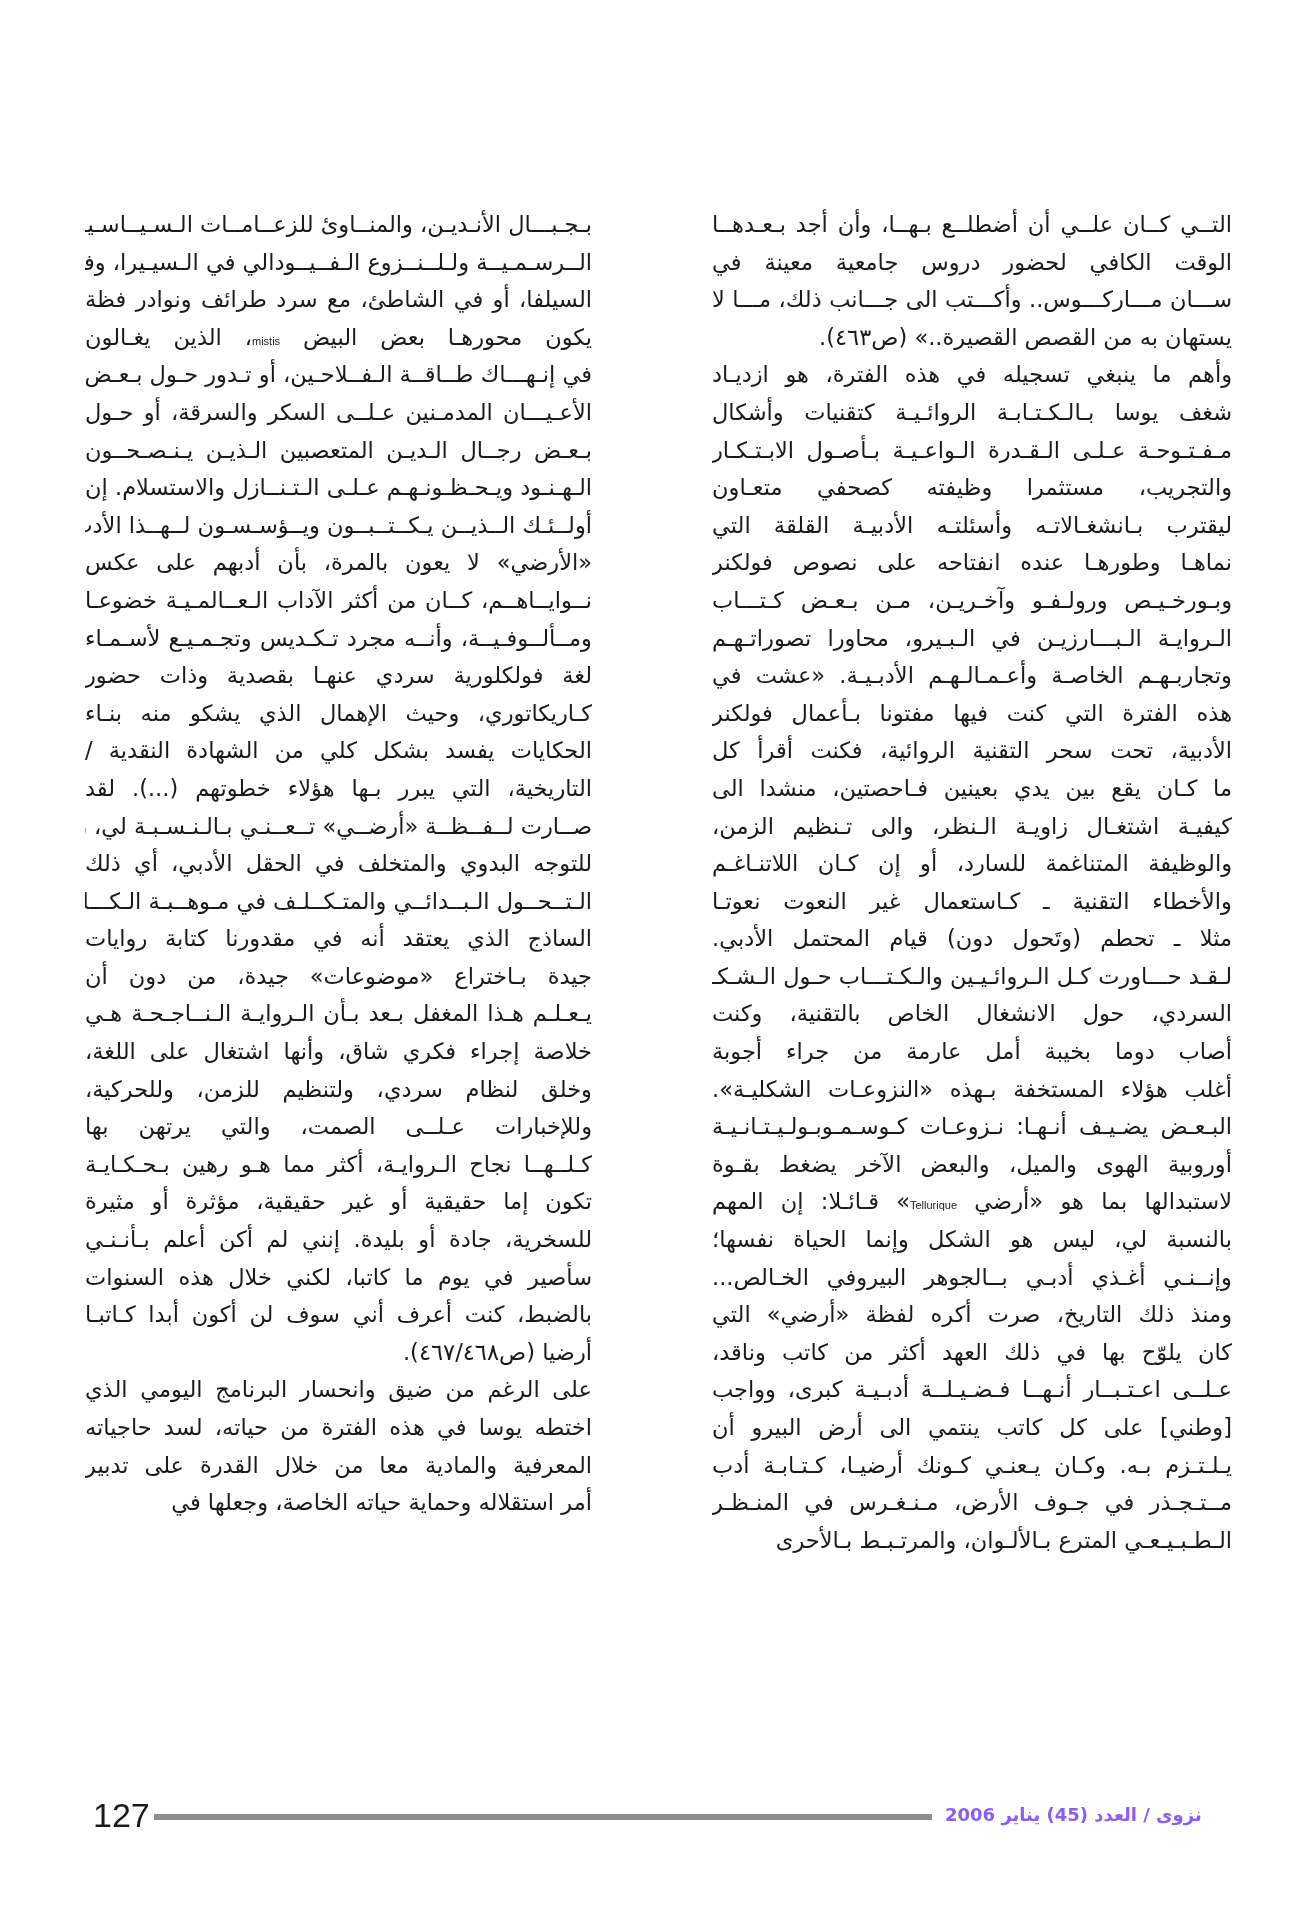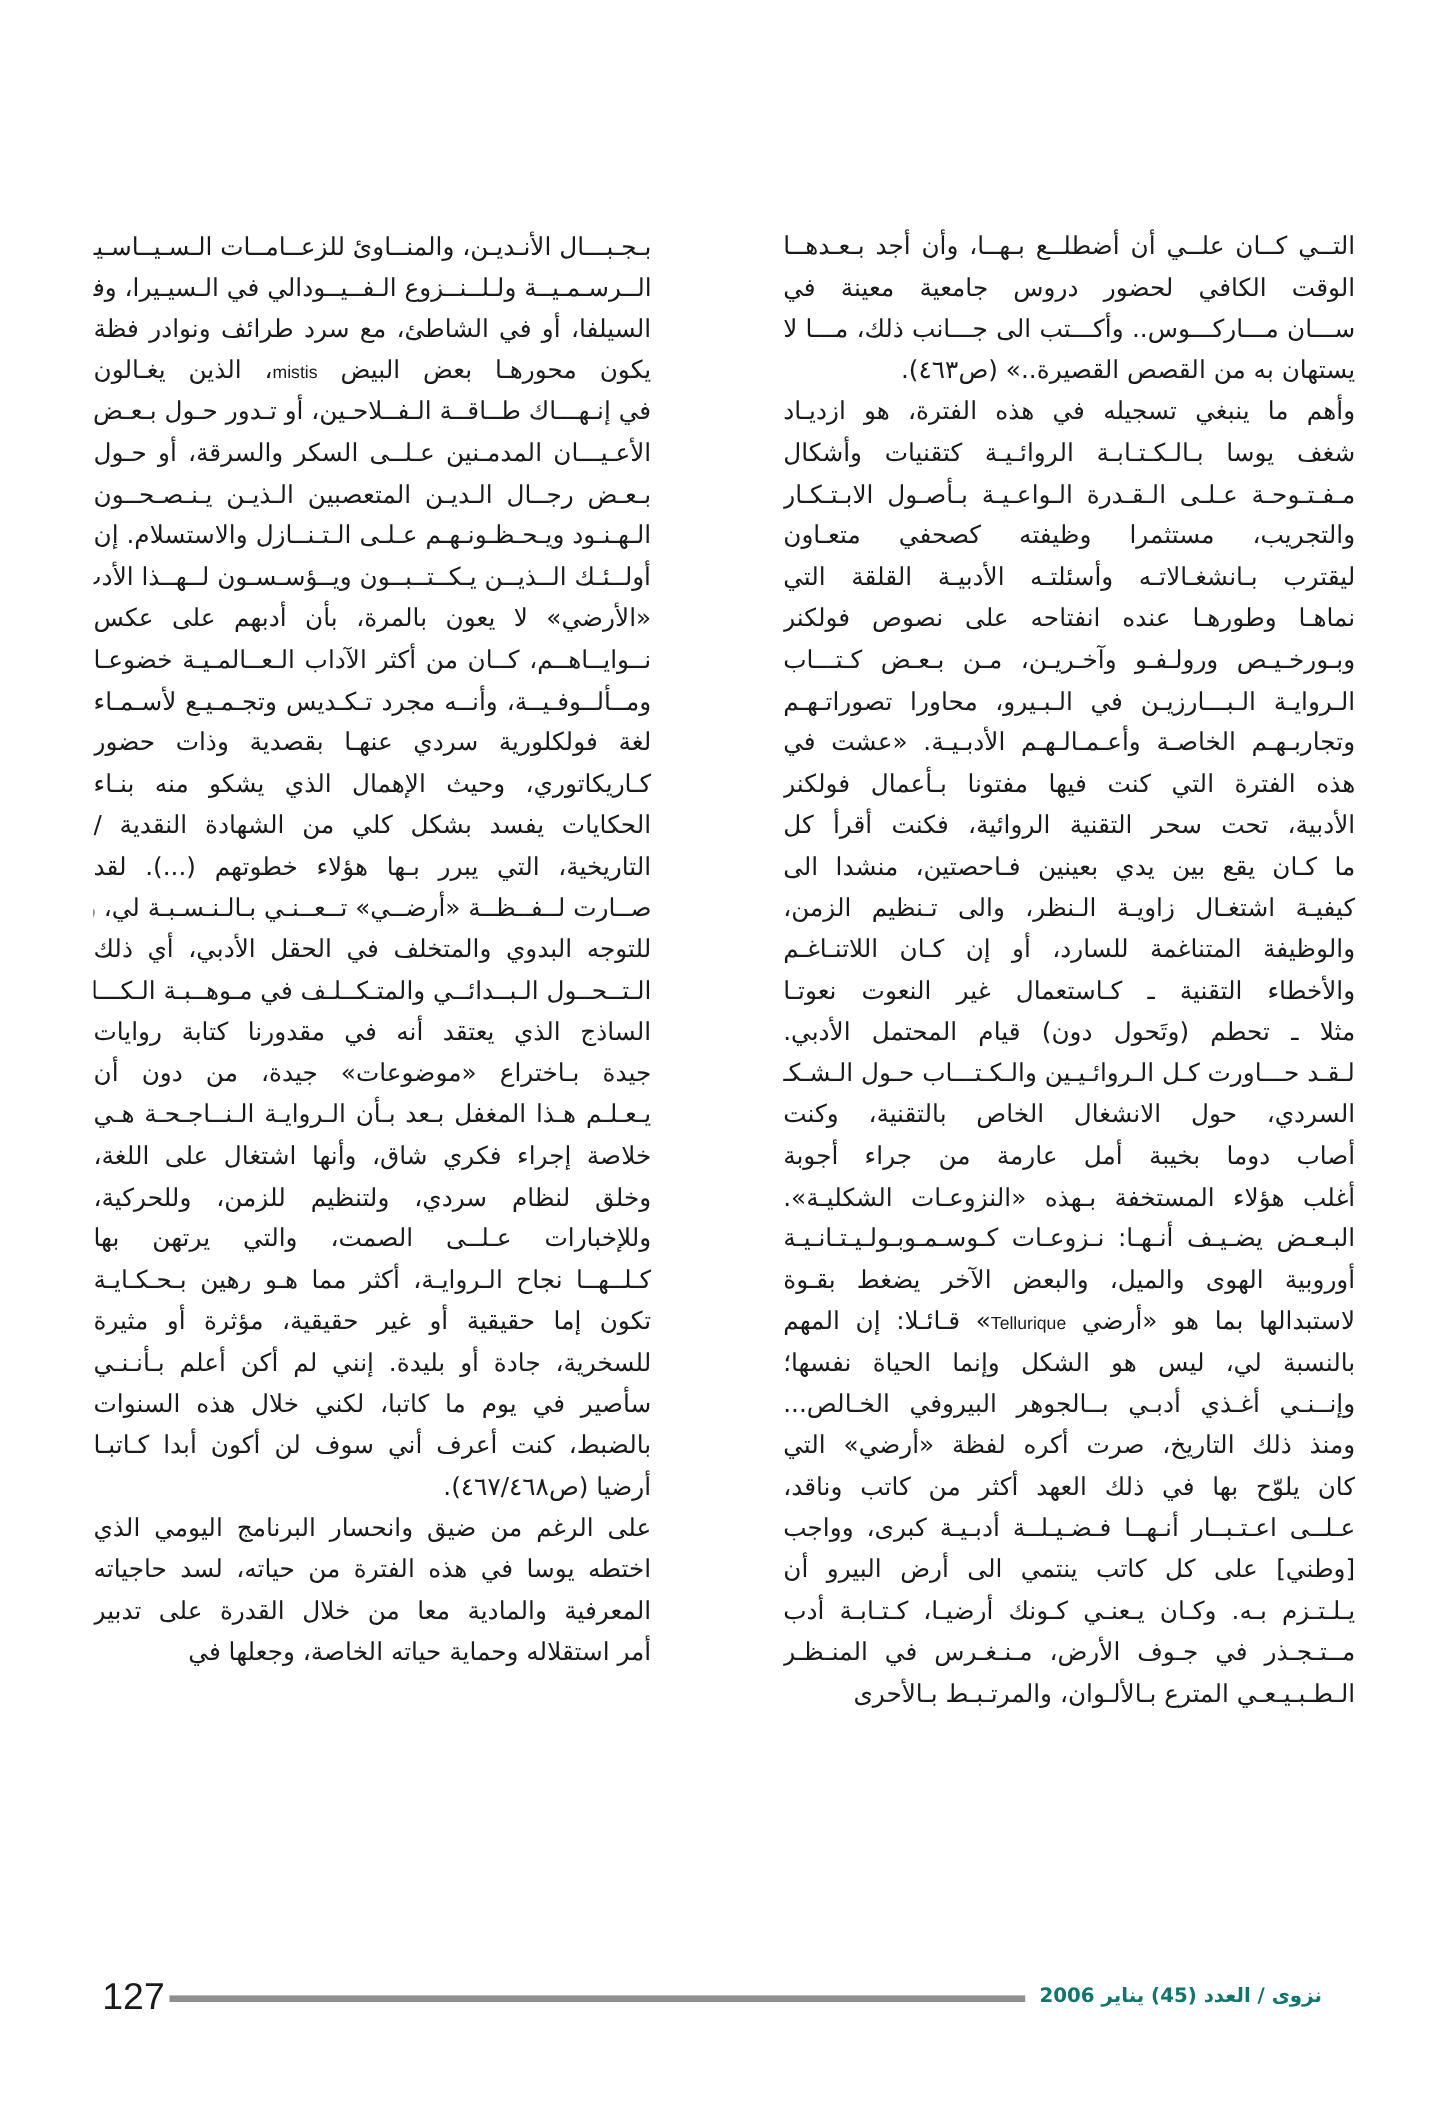--- a/index.html
+++ b/index.html
@@ -25,21 +25,21 @@
     .column.left  { left: 85px;  width: 507px; }
     .line {
       display: block;
       white-space: nowrap;
       height: 37.6px;
       overflow: hidden;
     }
     .line.last { text-align-last: right; }
     .latin-small {
       font-family: "Liberation Sans", sans-serif;
-      font-size: 16px;
+      font-size: 11px;
       direction: ltr;
       unicode-bidi: embed;
     }
     .footer {
       position: absolute;
       top: 1795px;
       left: 0;
       width: 1060px;
       height: 40px;
     }
@@ -62,21 +62,21 @@
     }
     .issue-info {
       position: absolute;
       left: 945px;
       top: 4px;
       direction: rtl;
       font-family: "DejaVu Sans", sans-serif;
       font-weight: bold;
       font-size: 18px;
       line-height: 32px;
-      color: #0f766e;
+      color: #8b5cf6;
       white-space: nowrap;
     }
   </style>
 </head>
 <body>
 
 <div>
   <div class="column right">
       <span class="line">التــي كــان علــي أن أضطلــع بـهــا، وأن أجد بـعـدهــا</span>
       <span class="line">الوقت الكافي لحضور دروس جامعية معينة في</span>

